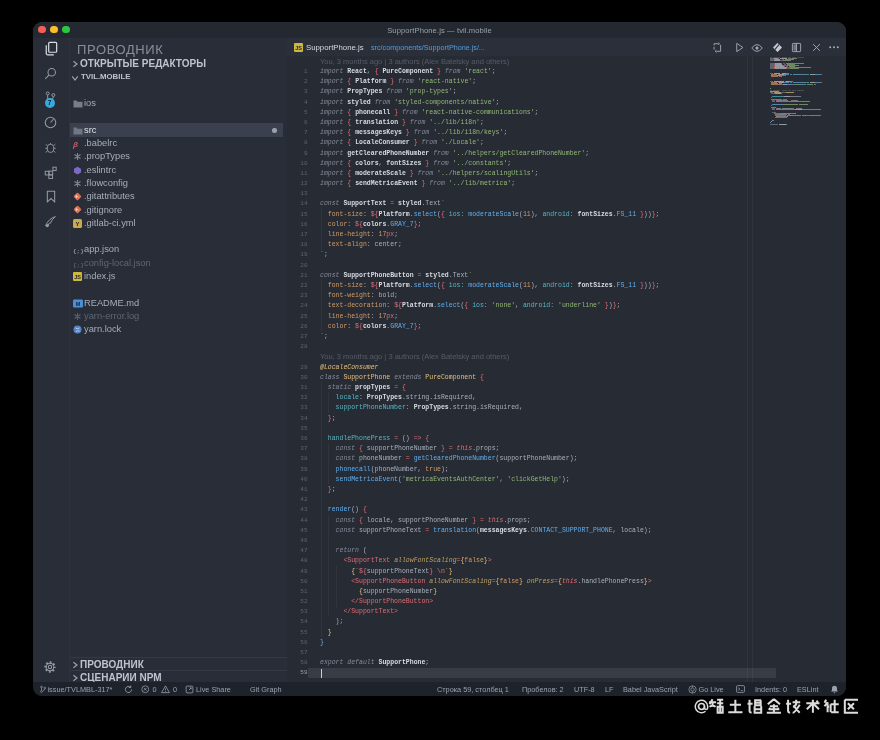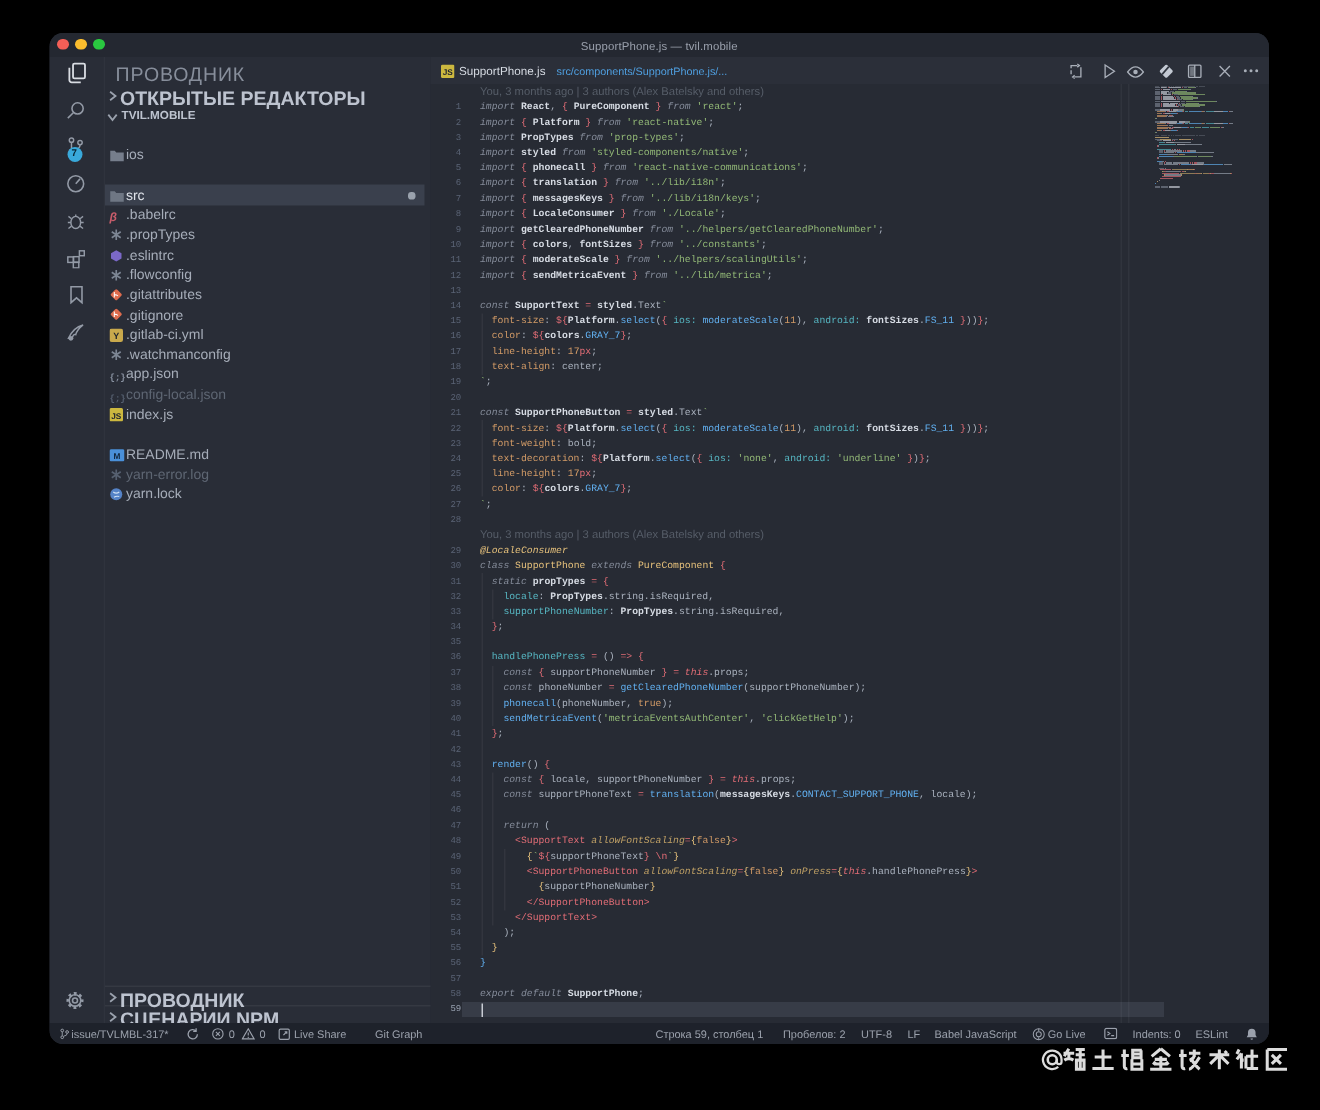--- a/index.html
+++ b/index.html
@@ -31,21 +31,21 @@
 .o{color:#d19a66}
 .y{color:#e5c07b}
 .yi{color:#e5c07b;font-style:italic!important}
 .a{color:#bfa065;font-style:italic!important}
 .g{color:#565d68;font-family:"Liberation Sans",sans-serif;font-size:15px}
 .ti{color:#e06c75;font-style:italic!important}
 #mini{position:absolute;left:483px;top:1px}
 .trow{position:absolute;left:0;width:218px;height:13.2px;font-size:9.3px;color:#a6adb9;white-space:nowrap}
 .trow .lbl{position:absolute;left:14px;top:1.2px}
 .dim{color:#5e6673}
-.hdr{font-weight:bold;color:#bdc3cf;font-size:13px;letter-spacing:0}
+.hdr{font-weight:bold;color:#bdc3cf;font-size:10px;letter-spacing:0}
 svg{display:block}
 .ic{position:absolute}
 </style></head>
 <body>
 <div id="win">
   <div id="title">
     <div class="tl" style="left:5.2px;background:#f35f57"></div>
     <div class="tl" style="left:17.2px;background:#fbbd2e"></div>
     <div class="tl" style="left:29.2px;background:#2ac840"></div>
     <div id="ttext">SupportPhone.js — tvil.mobile</div>
@@ -172,28 +172,20 @@
         <span class="lbl">.gitignore</span>
       </div>
 <div class="trow" style="top:178.7px">
         <span class="ic" style="left:3px;top:2px">
           <svg width="9" height="9" viewBox="0 0 9 9">
             <rect width="9" height="9" rx="1.5" fill="#c9a94c"></rect>
             <text x="4.5" y="7" font-size="6" font-weight="bold" text-anchor="middle" fill="#20242e" font-family="Liberation Sans">Y</text>
           </svg>
         </span>
         <span class="lbl">.gitlab-ci.yml</span>
-      </div>
-<div class="trow" style="top:192.0px">
-        <span class="ic" style="left:3px;top:2px">
-          <svg width="9" height="9" viewBox="0 0 9 9">
-            <path d="M4.5 1 v7 M1.5 2.5 l6 4 M7.5 2.5 l-6 4" stroke="#7d8694" stroke-width="1.1"></path>
-          </svg>
-        </span>
-        <span class="lbl">.watchmanconfig</span>
       </div>
 <div class="trow" style="top:205.3px">
         <span class="ic" style="left:3px;top:2px"><span style="color:#8a93a2;font-size:6px;font-family:Liberation Mono,monospace;font-weight:bold">{;}</span></span>
         <span class="lbl">app.json</span>
       </div>
 <div class="trow dim" style="top:218.6px">
         <span class="ic" style="left:3px;top:2px"><span style="color:#566070;font-size:6px;font-family:Liberation Mono,monospace;font-weight:bold">{;}</span></span>
         <span class="lbl dim">config-local.json</span>
       </div>
 <div class="trow" style="top:231.9px">

